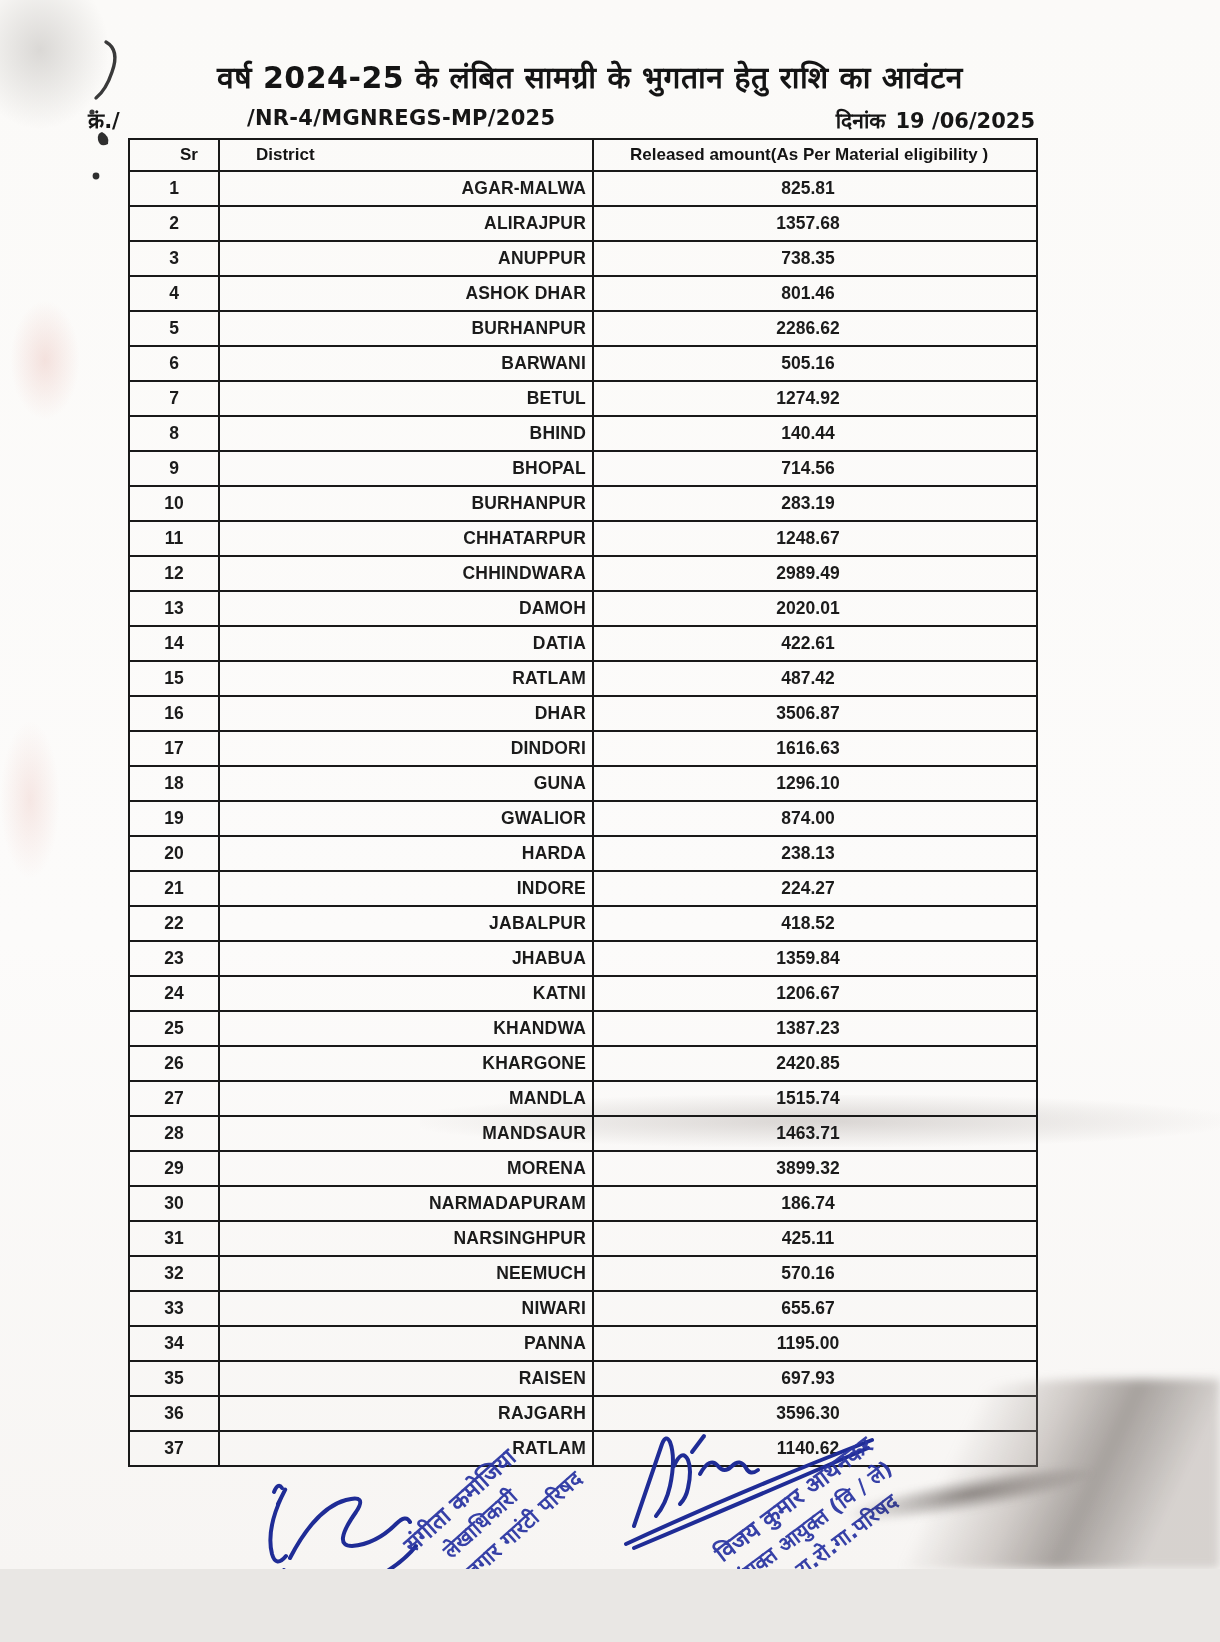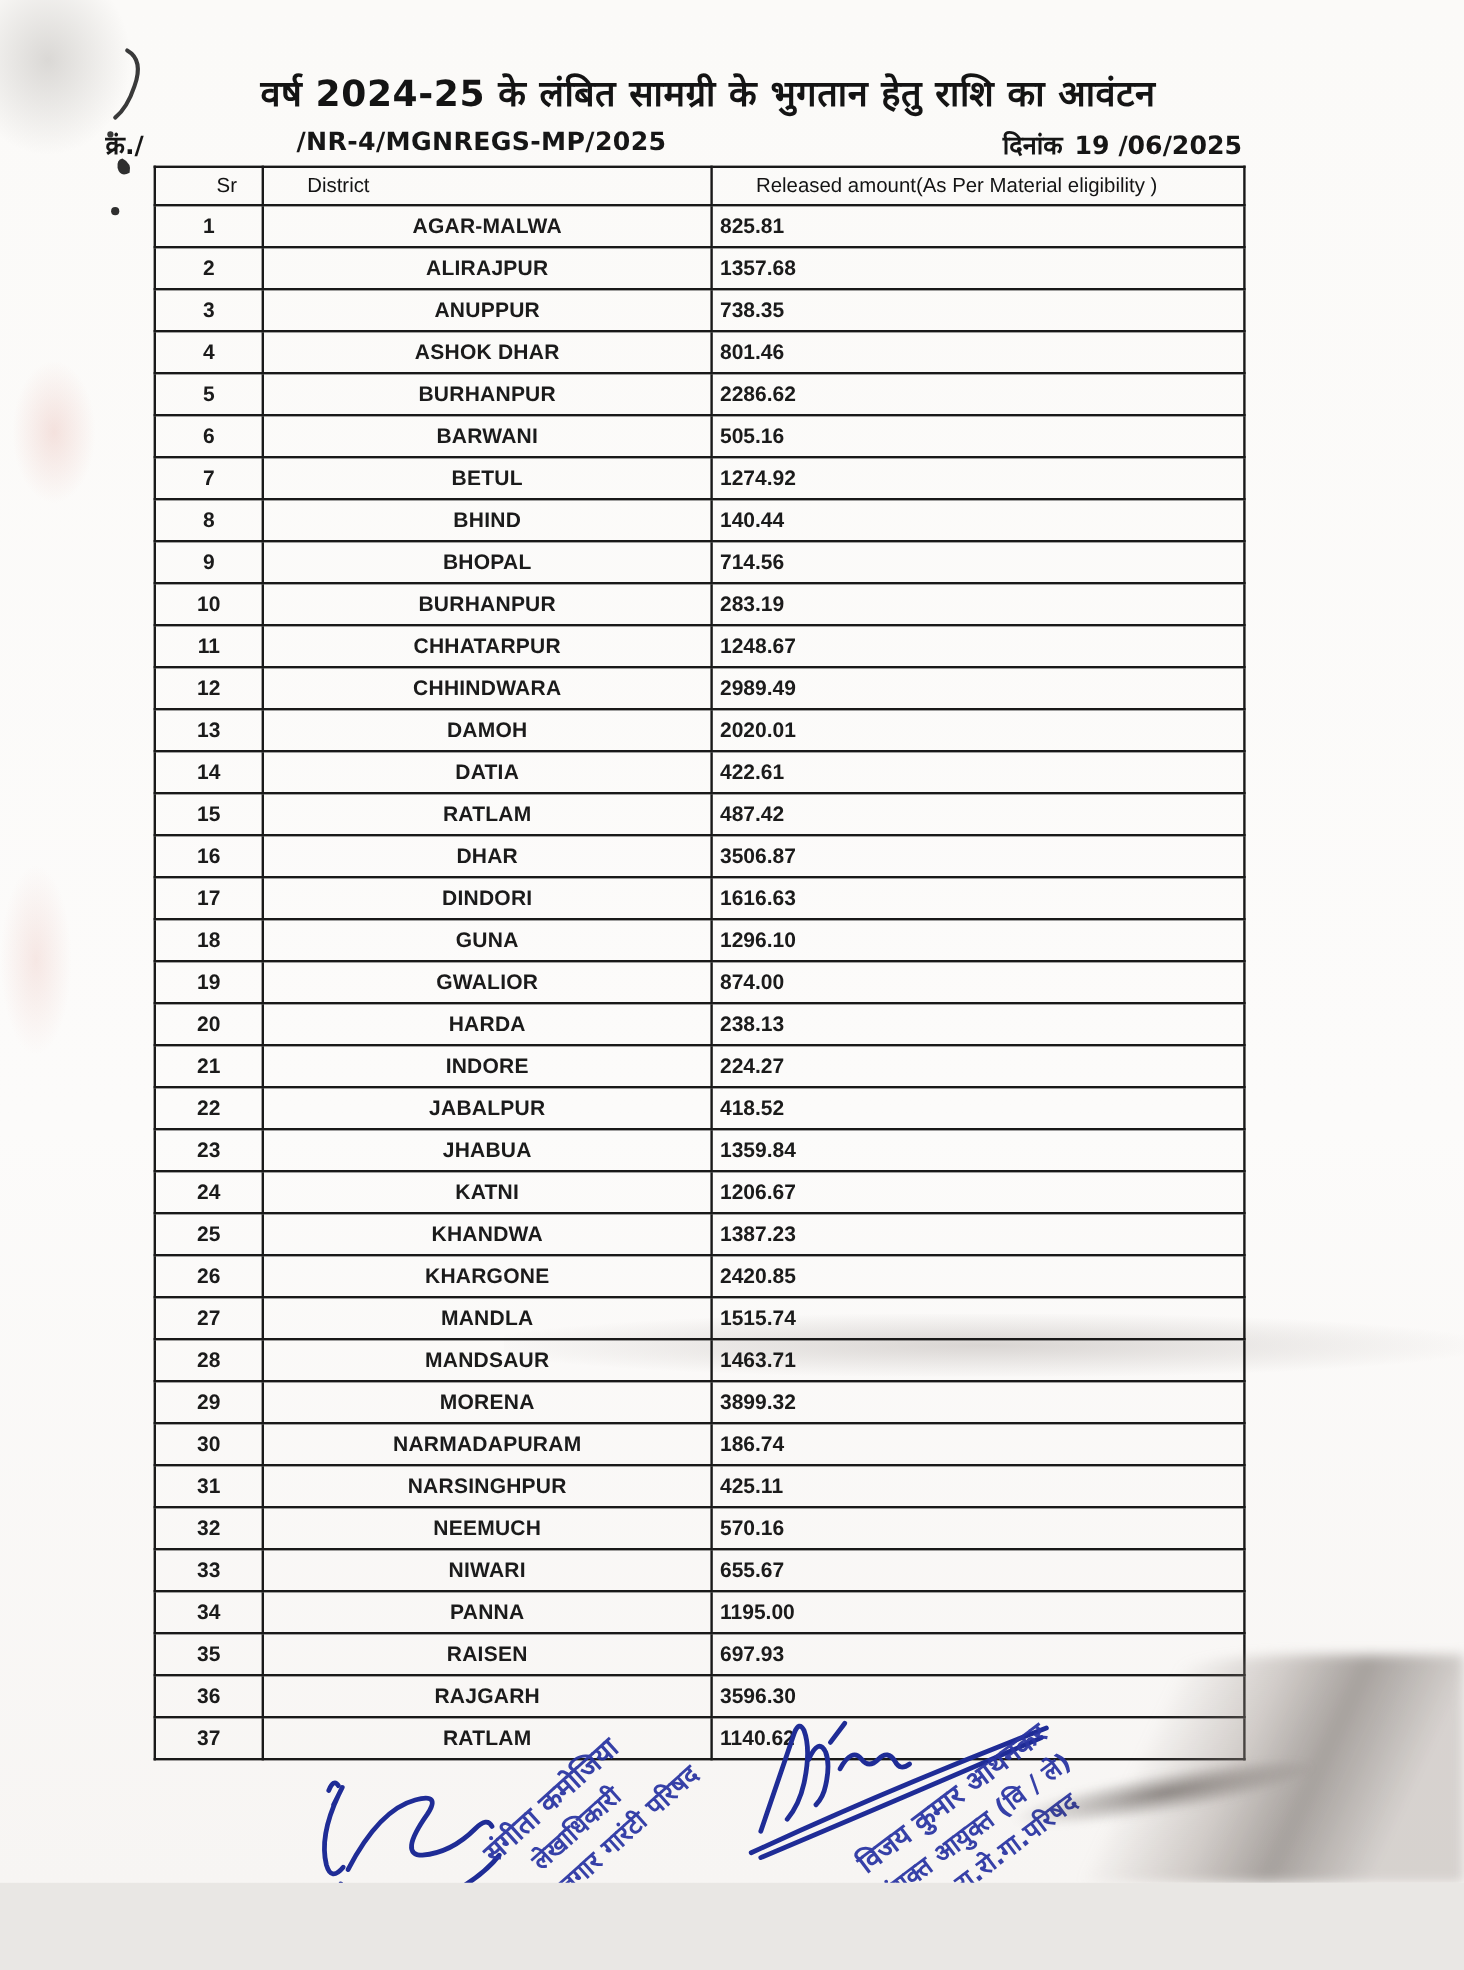--- a/index.html
+++ b/index.html
@@ -52,26 +52,26 @@
     border-collapse:collapse;table-layout:fixed;
     font-family:"Liberation Sans",sans-serif;
   }
   table.alloc col.c1{width:90px;}
   table.alloc col.c2{width:374px;}
   table.alloc col.c3{width:444px;}
   table.alloc th, table.alloc td{
     border:2.4px solid #191919;
     padding:0 6px;overflow:hidden;white-space:nowrap;
   }
-  table.alloc th{height:30px;font-size:17px;font-weight:400;text-align:left;color:#141414;padding-left:36px;}
+  table.alloc th{height:30px;font-size:17px;font-weight:700;text-align:left;color:#141414;padding-left:36px;}
   table.alloc th.c-sr{text-align:center;}
   table.alloc td{height:33px;font-size:17.5px;font-weight:600;color:#1b1b1b;}
   table.alloc td.c-sr{text-align:center;font-weight:600;}
-  table.alloc td.c-district{text-align:center;letter-spacing:.2px;}
-  table.alloc td.c-amount{text-align:left;padding-right:20px;font-variant-numeric:tabular-nums;margin-left:28px;}
+  table.alloc td.c-district{text-align:right;letter-spacing:.2px;}
+  table.alloc td.c-amount{text-align:center;padding-right:20px;font-variant-numeric:tabular-nums;margin-left:28px;}
 
   
   .pencil-mark{position:absolute;left:72px;top:28px;}
 
   
   .sig-svg{position:absolute;pointer-events:none;}
   .sig-left{left:238px;top:1462px;}
   .sig-right{left:618px;top:1422px;}
   .stamp{
     position:absolute;text-align:center;color:#2a35a3;

